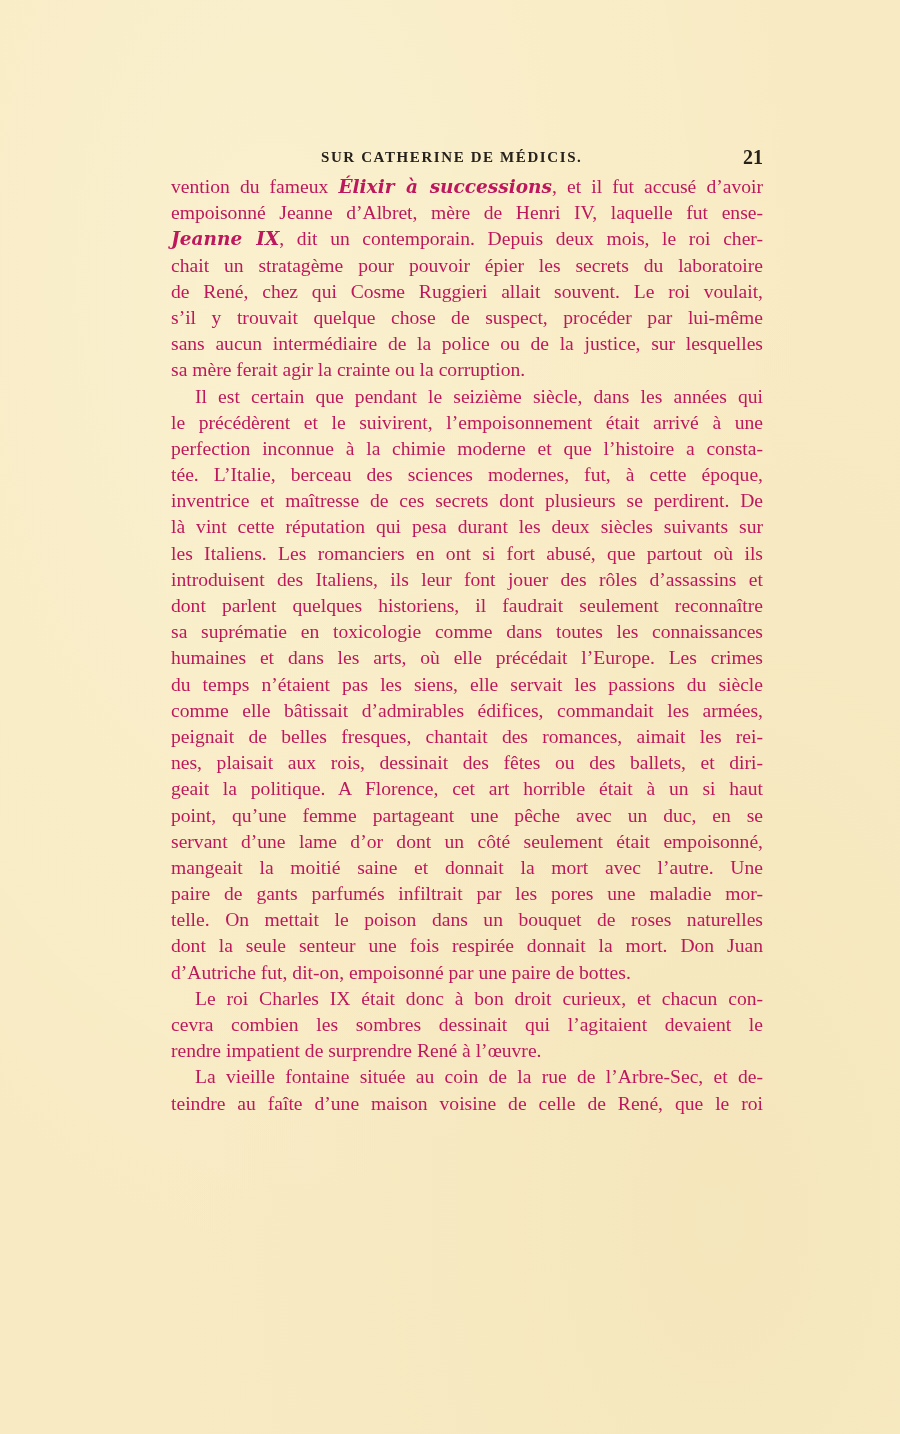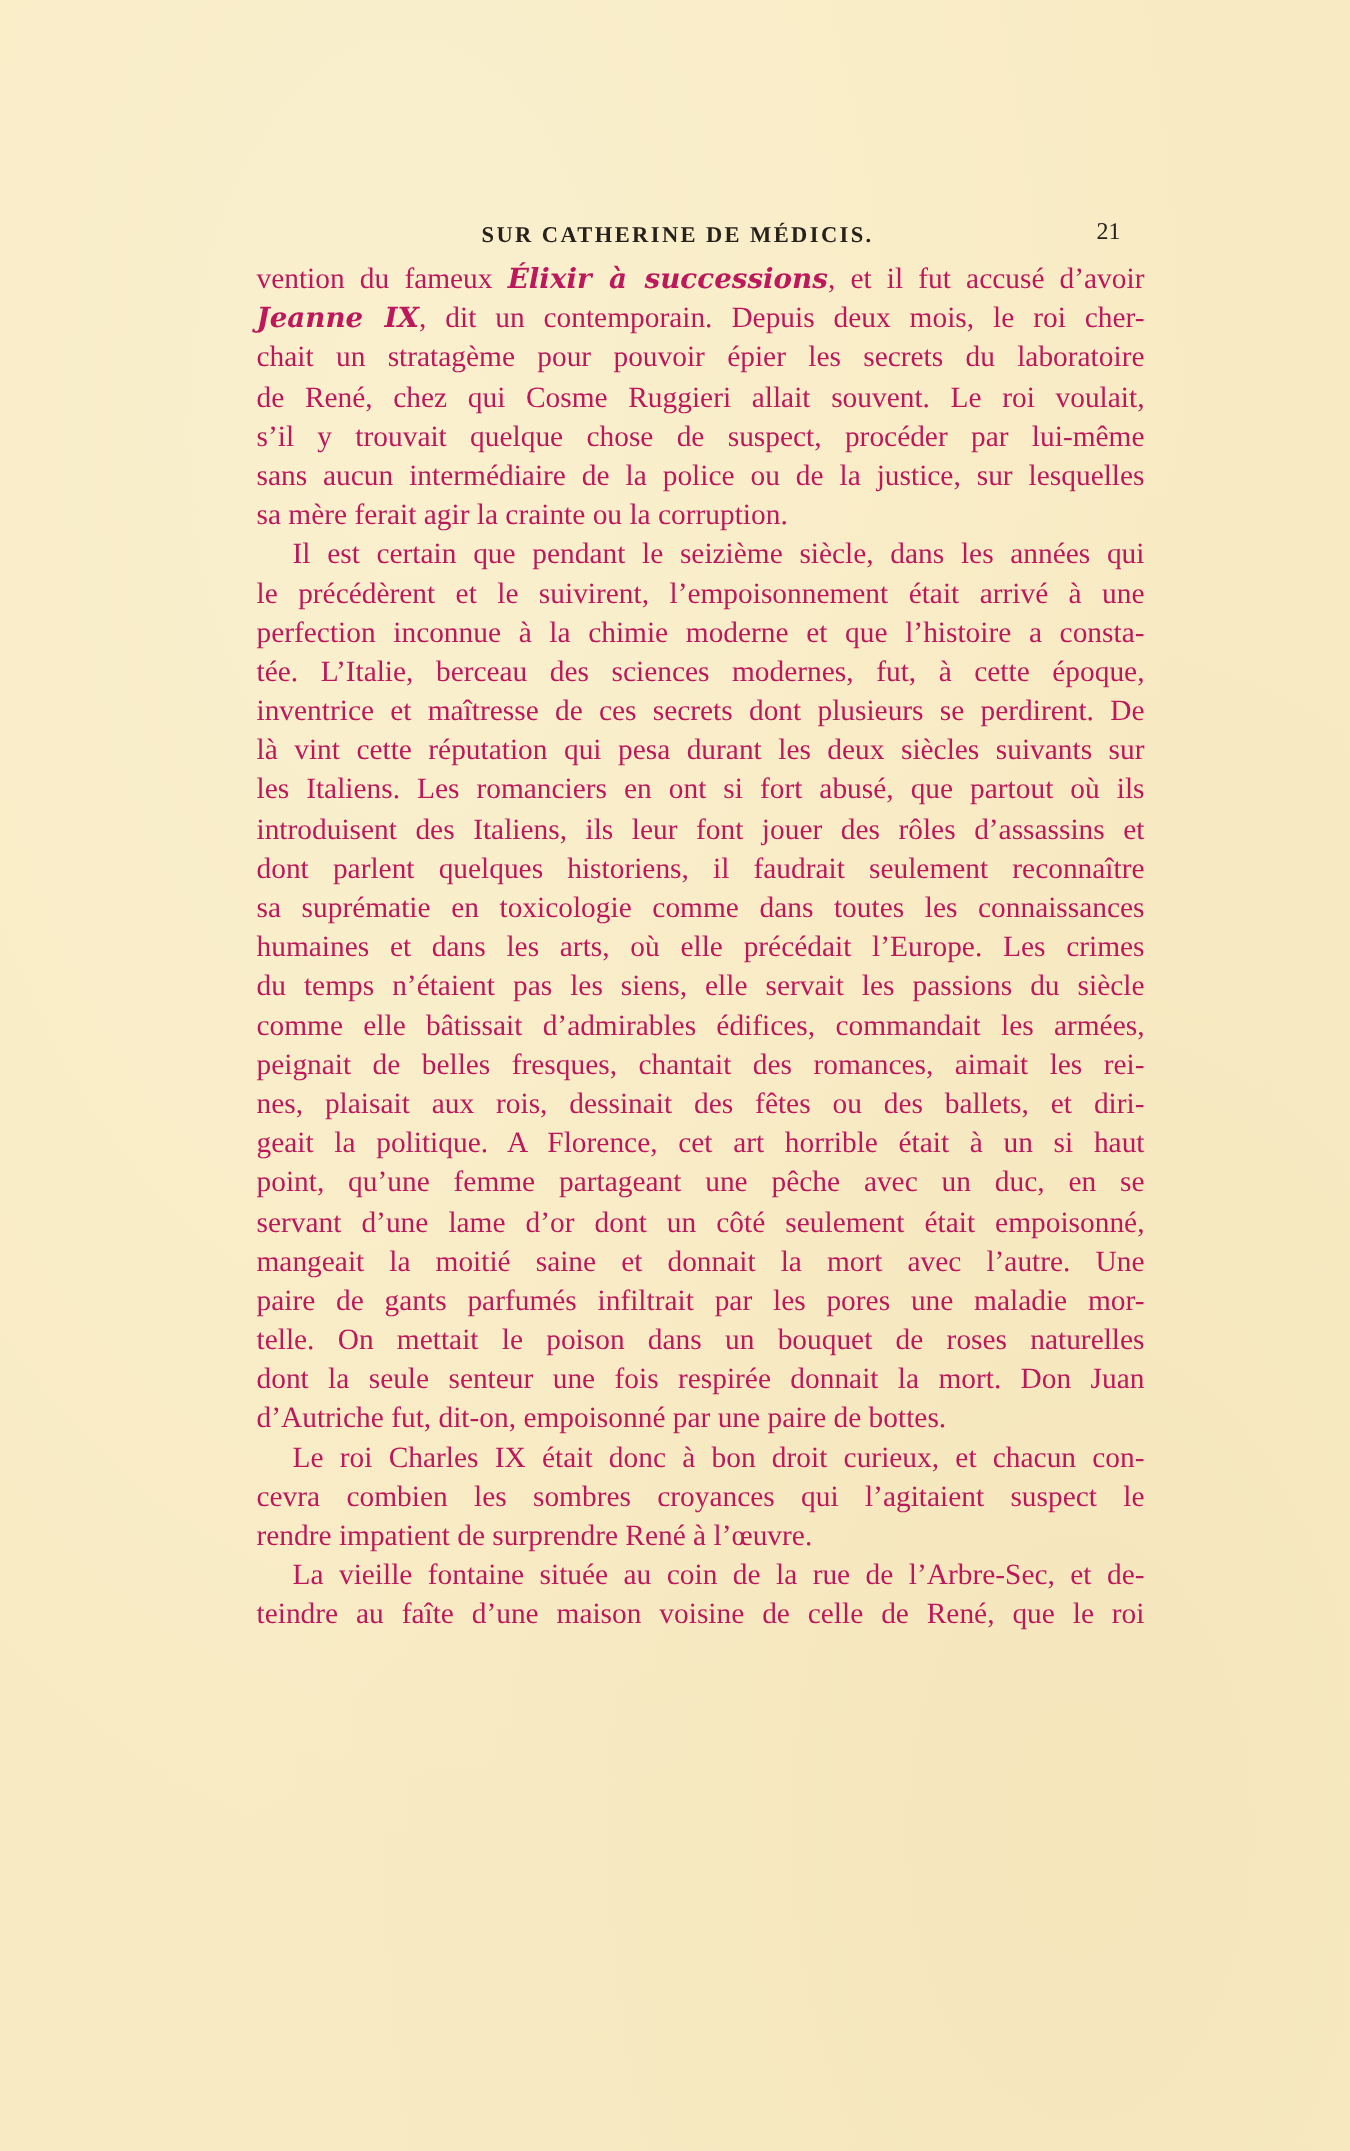--- a/index.html
+++ b/index.html
@@ -34,25 +34,25 @@
       letter-spacing: 1.6px;
       color: #26211a;
     }
     .running-head .title {
       position: absolute;
       left: 150px;
       top: 3px;
     }
     .running-head .folio {
       position: absolute;
-      right: 16px;
+      right: 0;
       top: 0;
-      font-size: 16px;
+      font-size: 20px;
       letter-spacing: 0;
-      font-weight: normal;
+      font-weight: bold;
     }
     .body-text {
       margin-top: 2px;
       font-family: "Liberation Serif", serif;
       font-size: 19.6px;
       line-height: 26.2px;
       text-align: justify;
       color: #be185d;
     }
     .line {
@@ -89,20 +89,21 @@
 <body>
 
 <div class="page">
   <div class="running-head">
     <span class="title">SUR CATHERINE DE MÉDICIS.</span>
     <span class="folio">21</span>
   </div>
   <div class="body-text" id="body-text">
       <div>
         <div class="line"><span class="inner"><span>vention du fameux </span><em>Élixir à successions</em><span>, et il fut accusé d’avoir</span></span></div>
+        <div class="line"><span class="inner"><span>empoisonné Jeanne d’Albret, mère de Henri IV, laquelle fut ense-</span></span></div>
         <div class="line"><span class="inner"><em>Jeanne IX</em><span>, dit un contemporain. Depuis deux mois, le roi cher-</span></span></div>
         <div class="line"><span class="inner"><span>chait un stratagème pour pouvoir épier les secrets du laboratoire</span></span></div>
         <div class="line"><span class="inner"><span>de René, chez qui Cosme Ruggieri allait souvent. Le roi voulait,</span></span></div>
         <div class="line"><span class="inner"><span>s’il y trouvait quelque chose de suspect, procéder par lui-même</span></span></div>
         <div class="line"><span class="inner"><span>sans aucun intermédiaire de la police ou de la justice, sur lesquelles</span></span></div>
         <div class="line last"><span class="inner"><span>sa mère ferait agir la crainte ou la corruption.</span></span></div>
       </div>
       <div>
         <div class="line indent"><span class="inner"><span>Il est certain que pendant le seizième siècle, dans les années qui</span></span></div>
         <div class="line"><span class="inner"><span>le précédèrent et le suivirent, l’empoisonnement était arrivé à une</span></span></div>
@@ -123,21 +124,21 @@
         <div class="line"><span class="inner"><span>point, qu’une femme partageant une pêche avec un duc, en se</span></span></div>
         <div class="line"><span class="inner"><span>servant d’une lame d’or dont un côté seulement était empoisonné,</span></span></div>
         <div class="line"><span class="inner"><span>mangeait la moitié saine et donnait la mort avec l’autre. Une</span></span></div>
         <div class="line"><span class="inner"><span>paire de gants parfumés infiltrait par les pores une maladie mor-</span></span></div>
         <div class="line"><span class="inner"><span>telle. On mettait le poison dans un bouquet de roses naturelles</span></span></div>
         <div class="line"><span class="inner"><span>dont la seule senteur une fois respirée donnait la mort. Don Juan</span></span></div>
         <div class="line last"><span class="inner"><span>d’Autriche fut, dit-on, empoisonné par une paire de bottes.</span></span></div>
       </div>
       <div>
         <div class="line indent"><span class="inner"><span>Le roi Charles IX était donc à bon droit curieux, et chacun con-</span></span></div>
-        <div class="line"><span class="inner"><span>cevra combien les sombres croyances qui l’agitaient suspect le</span></span></div>
+        <div class="line"><span class="inner"><span>cevra combien les sombres dessinait qui l’agitaient devaient le</span></span></div>
         <div class="line last"><span class="inner"><span>rendre impatient de surprendre René à l’œuvre.</span></span></div>
       </div>
       <div>
         <div class="line indent"><span class="inner"><span>La vieille fontaine située au coin de la rue de l’Arbre-Sec, et de-</span></span></div>
         <div class="line"><span class="inner"><span>teindre au faîte d’une maison voisine de celle de René, que le roi</span></span></div>
       </div>
     </div>
 </div>
 
 </body></html>

